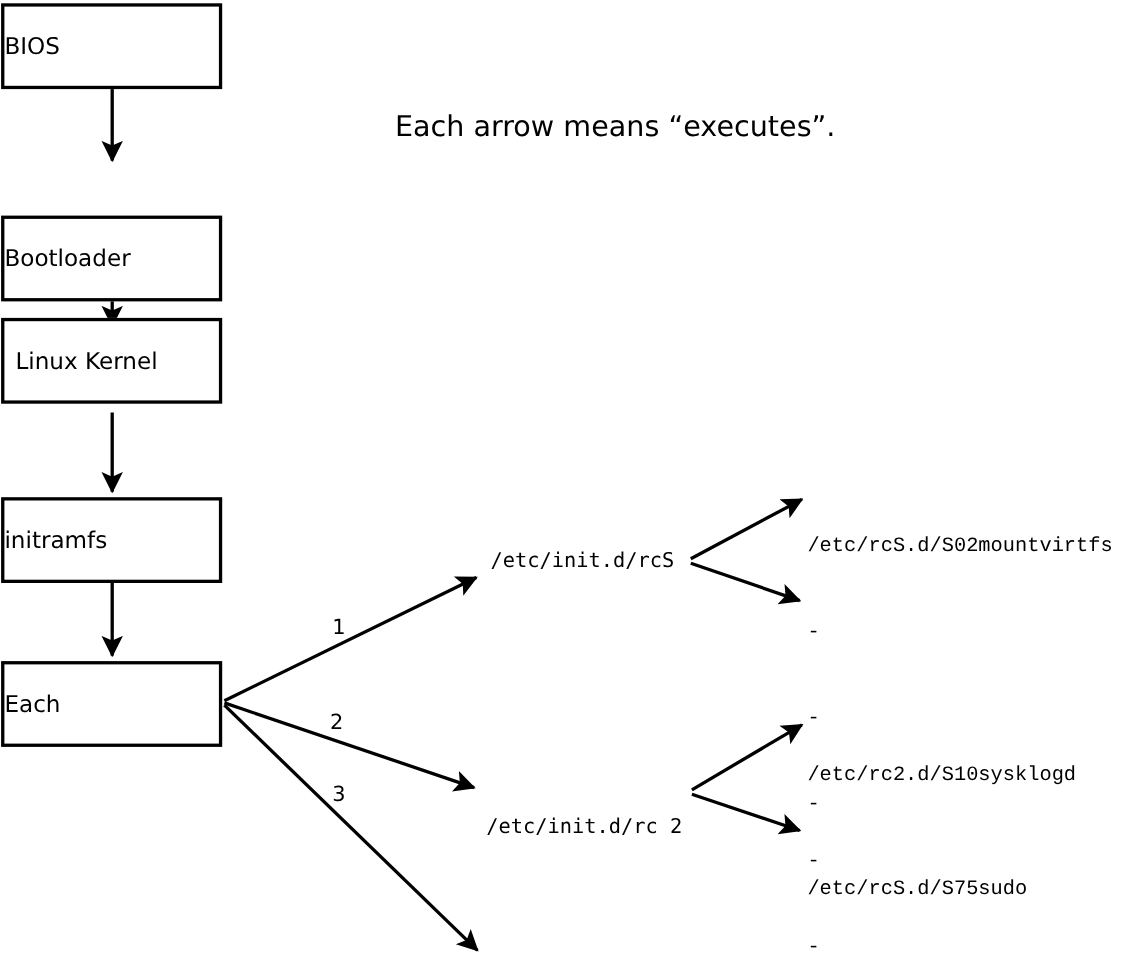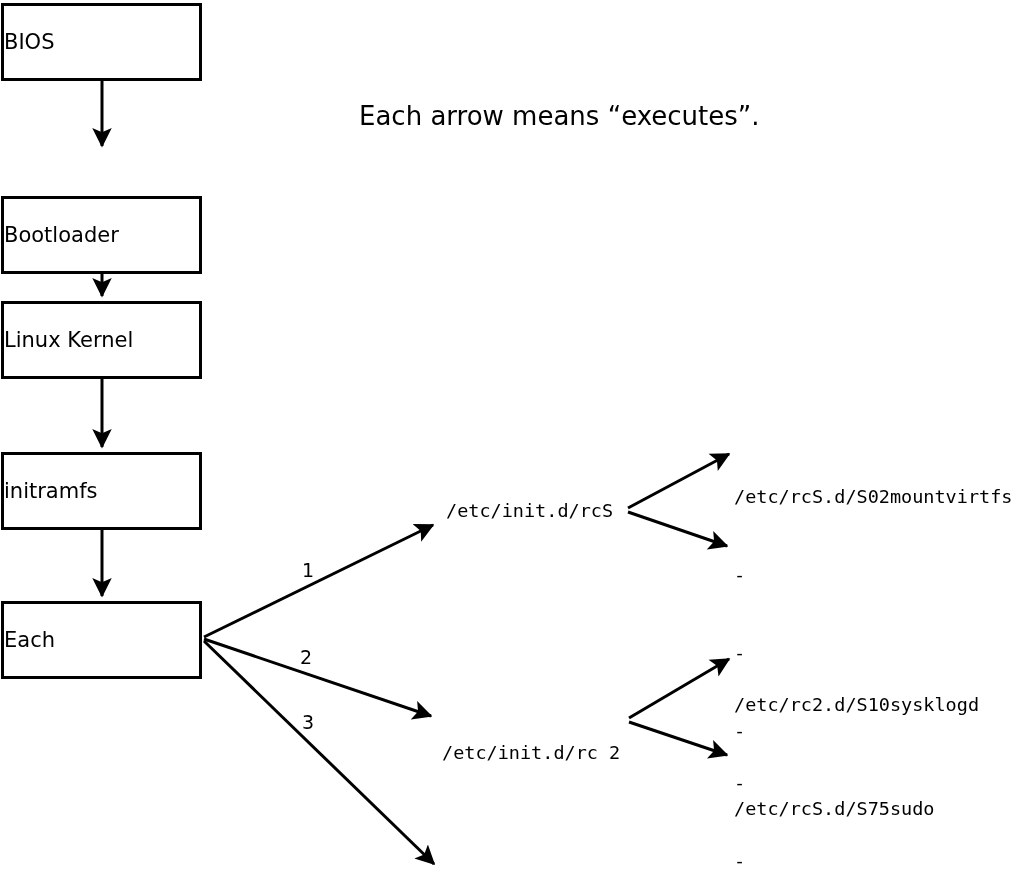--- a/index.html
+++ b/index.html
@@ -54,20 +54,21 @@
     position: absolute;
     transform: translateY(-50%);
     z-index: 2;
     text-align: right;
   }
   .script-group {
     position: absolute;
     left: 734px;
     line-height: 26px;
     z-index: 2;
+    font-family: Liberation Mono, monospace;
   }
 </style>
 </head>
 <body>
 
 <div id="canvas">
 
   <svg id="arrow-layer" viewBox="0 0 1024 875" xmlns="http://www.w3.org/2000/svg">
     <defs>
       <marker id="ah" viewBox="0 0 10 10" refX="9.2" refY="5" markerWidth="6.5" markerHeight="7.2" orient="auto">
@@ -92,21 +93,21 @@
   </svg>
 
   <div class="caption">Each arrow means “executes”.</div>
 
   <div class="node" style="top:3px;">
     <span>BIOS</span>
   </div>
   <div class="node" style="top:152px;margin-top:44px;">
     <span>Bootloader</span>
   </div>
-  <div class="node" style="top:301px;">
+  <div class="node" style="top:289px;padding-left:10px;">
     <span>Linux Kernel</span>
   </div>
   <div class="node" style="top:452px;">
     <span>initramfs</span>
   </div>
   <div class="node" style="top:601px;">
     <span>Each</span>
   </div>
 
   <div class="num-label" style="left:308px; top:570px;">1</div>

